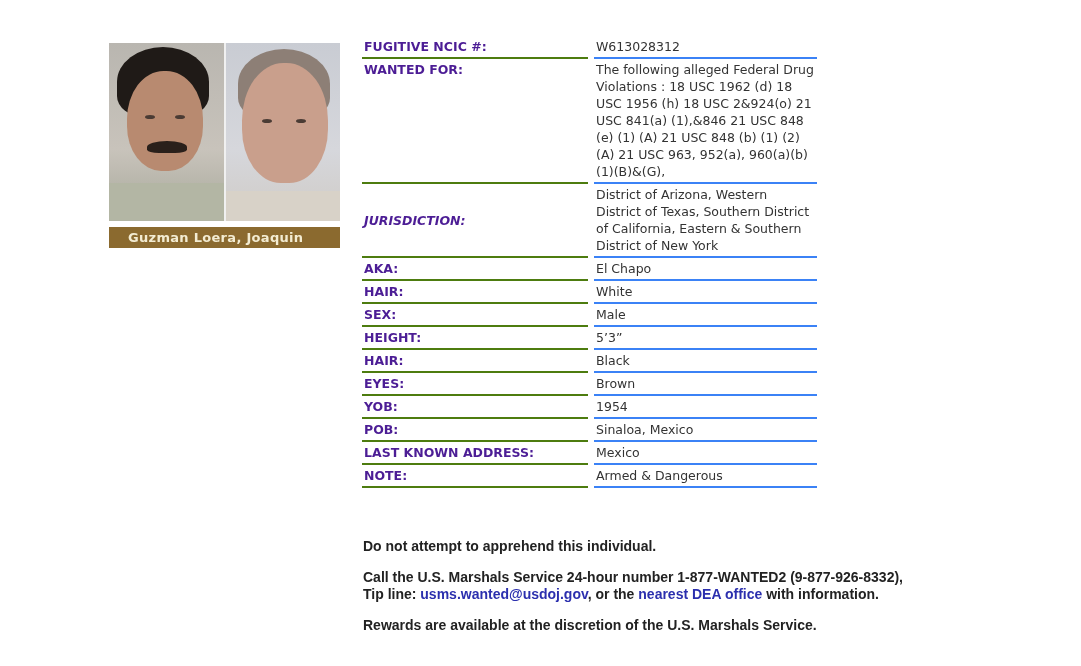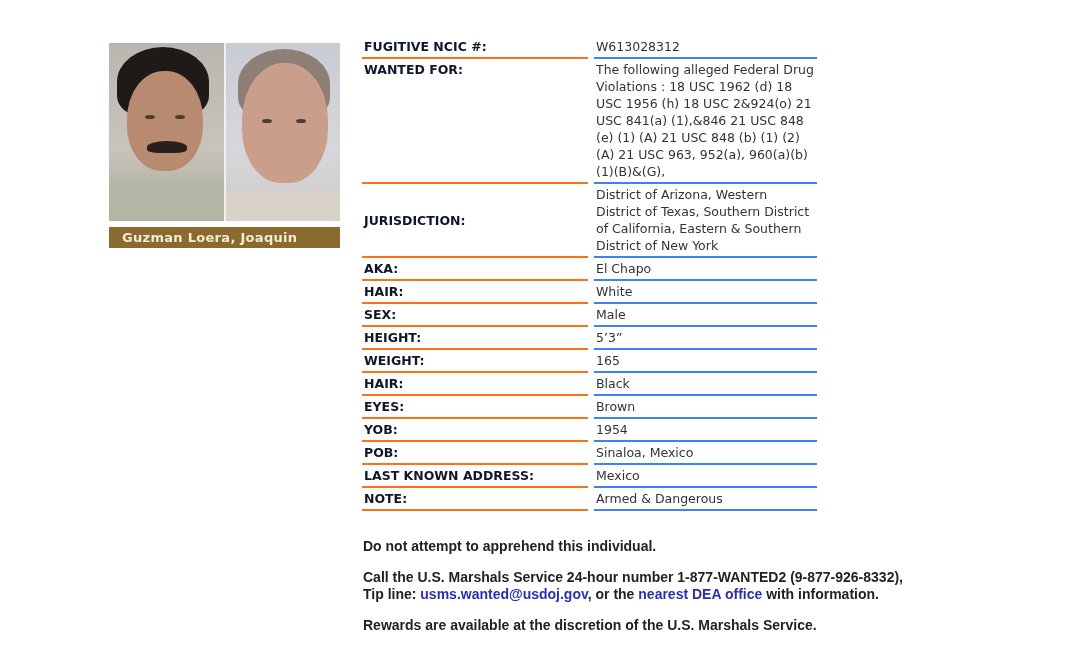--- a/index.html
+++ b/index.html
@@ -11,28 +11,28 @@
     .photo.right { background: linear-gradient(180deg, #c9ccd3 0%, #d6d7dc 60%, #cfcbc6 100%); }
     .face { position: absolute; border-radius: 48% 48% 45% 45%; }
     .photo.left .hair { position:absolute; left: 8px; top: 4px; width: 92px; height: 70px; border-radius: 50% 50% 30% 30%; background: #1f1a17; }
     .photo.left .face { left: 18px; top: 28px; width: 76px; height: 100px; background: #b88a70; }
     .photo.left .mustache { position:absolute; left: 38px; top: 98px; width: 40px; height: 12px; background: #2a201b; border-radius: 50% 50% 30% 30%; }
     .photo.left .shirt { position:absolute; left: 0; bottom: 0; width: 100%; height: 38px; background: #b3b6a4; }
     .photo.right .hair { position:absolute; left: 12px; top: 6px; width: 92px; height: 70px; border-radius: 50% 50% 30% 30%; background: #8d7f76; }
     .photo.right .face { left: 16px; top: 20px; width: 86px; height: 120px; background: #c99f8c; }
     .photo.right .shirt { position:absolute; left: 0; bottom: 0; width: 100%; height: 30px; background: #d8d2c8; }
     .eye { position: absolute; width: 10px; height: 4px; background: #4a3b34; border-radius: 50%; }
-    .name-bar { margin-top: 6px; height: 21px; background: #8b6a2f; color: #f3ecd2; font-family: "DejaVu Sans", sans-serif; font-weight: bold; font-size: 13px; line-height: 21px; padding-left: 13px; letter-spacing: 0.3px; }
+    .name-bar { margin-top: 6px; height: 21px; background: #8b6a2f; color: #f3ecd2; font-family: "DejaVu Sans", sans-serif; font-weight: bold; font-size: 13px; line-height: 21px; padding-left: 19px; letter-spacing: 0.3px; }
 
     .info { position: absolute; left: 362px; top: 36px; width: 455px; border-collapse: separate; border-spacing: 0; }
     .info td { font-size: 12.5px; line-height: 17px; vertical-align: top; padding: 2px 2px 2px 2px; }
-    .info td.label { width: 222px; font-weight: bold; font-family: "DejaVu Sans", sans-serif; color: #0f172a; border-bottom: 2px solid #f97316; }
+    .info td.label { width: 222px; font-weight: bold; font-family: "DejaVu Sans", sans-serif; color: #4c1d95; border-bottom: 2px solid #4d7c0f; }
     .info td.gap { width: 6px; padding: 0; border-bottom: none; }
     .info td.value { color: #333; border-bottom: 2px solid #3b82f6; }
-    .info tr.jur td.label { vertical-align: middle; }
+    .info tr.jur td.label { vertical-align: middle; font-style: italic; }
 
     .notes { position: absolute; left: 363px; top: 538px; width: 640px; font-family: Liberation Sans, sans-serif; font-weight: bold; font-size: 14px; color: #222; }
     .notes p { margin: 0 0 14px 0; line-height: 17px; }
     .notes a { color: #2b2fae; text-decoration: none; }
   </style>
 </head>
 <body>
 
 <div class="photo-block">
   <div class="photos">
@@ -86,25 +86,20 @@
       <td class="label">SEX:</td>
       <td class="gap"></td>
       <td class="value">Male</td>
     </tr>
     <tr>
       <td class="label">HEIGHT:</td>
       <td class="gap"></td>
       <td class="value">5’3”</td>
     </tr>
     <tr>
-      <td class="label">WEIGHT:</td>
-      <td class="gap"></td>
-      <td class="value">165</td>
-    </tr>
-    <tr>
       <td class="label">HAIR:</td>
       <td class="gap"></td>
       <td class="value">Black</td>
     </tr>
     <tr>
       <td class="label">EYES:</td>
       <td class="gap"></td>
       <td class="value">Brown</td>
     </tr>
     <tr>

